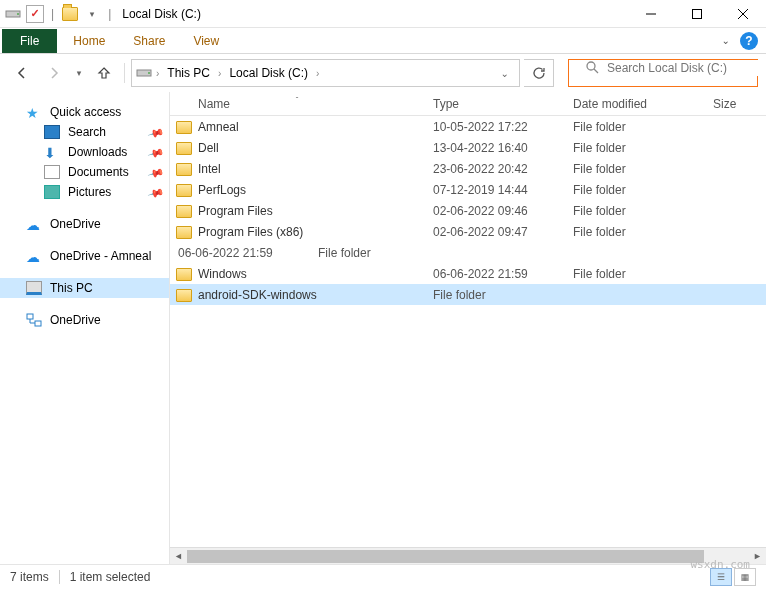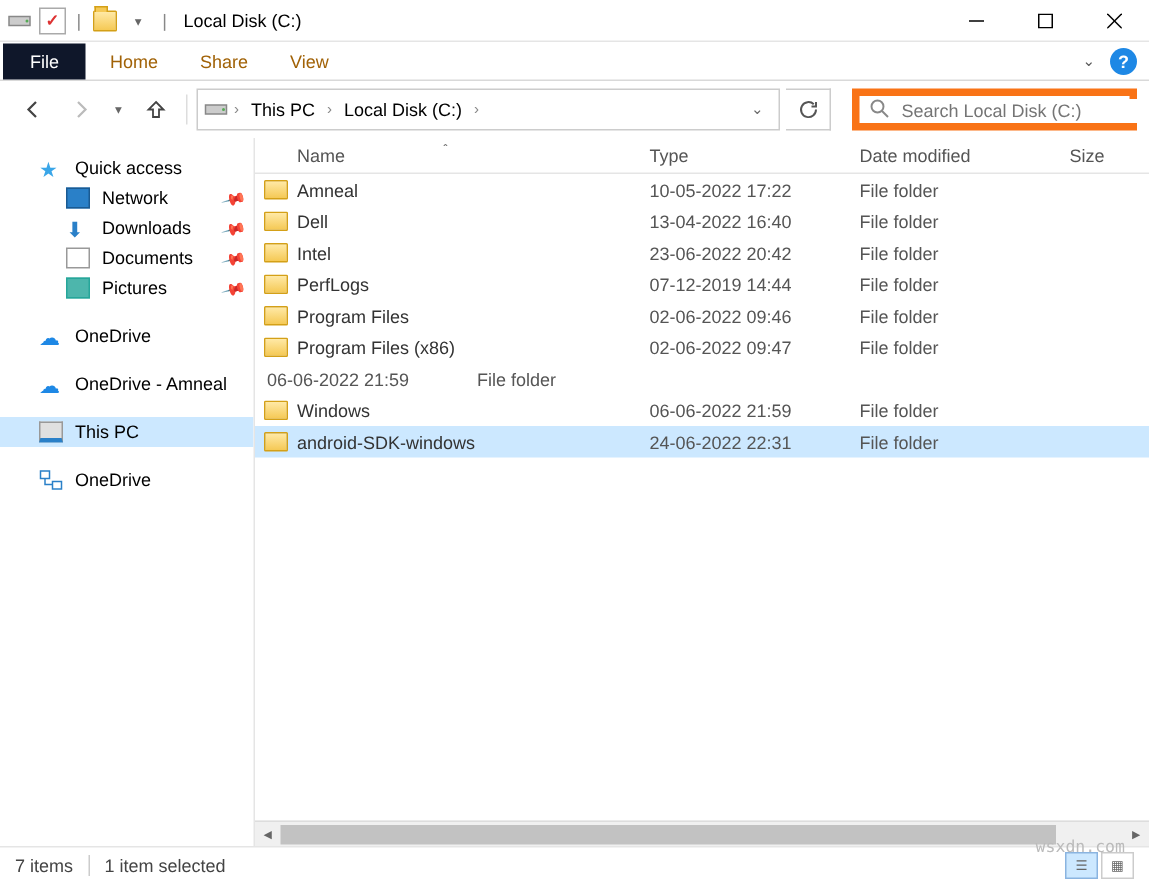--- a/index.html
+++ b/index.html
@@ -11,37 +11,37 @@
 .qat-icon { width: 18px; height: 18px; display: flex; align-items: center; justify-content: center; }
 .folder-ico { width: 16px; height: 14px; background: linear-gradient(#ffe9a6, #f5c955); border: 1px solid #d4a017; border-radius: 1px; position: relative; }
 .folder-ico::before { content: ""; position: absolute; top: -4px; left: 0; width: 7px; height: 3px; background: #f5c955; border: 1px solid #d4a017; border-bottom: none; }
 .title-sep { color: #888; margin: 0 3px; }
 .title-text { padding-left: 4px; }
 .win-controls { margin-left: auto; display: flex; }
 .win-btn { width: 46px; height: 28px; display: flex; align-items: center; justify-content: center; font-size: 14px; }
 
 
 .ribbon { height: 26px; display: flex; align-items: center; border-bottom: 1px solid #d9d9d9; }
-.file-tab { background: #0f172a; color: #fff; padding: 0 18px; height: 24px; line-height: 24px; margin: 0 2px; cursor: pointer; }
+.file-tab { background: #14532d; color: #fff; padding: 0 18px; height: 24px; line-height: 24px; margin: 0 2px; cursor: pointer; }
 .rtab { padding: 0 14px; height: 24px; line-height: 24px; color: #a16207; cursor: pointer; }
 .ribbon-end { margin-left: auto; display: flex; align-items: center; padding-right: 8px; gap: 10px; color: #666; }
 .chev-down { font-size: 10px; color: #555; }
 .help-circle { width: 18px; height: 18px; border-radius: 50%; background: #1e88e5; color: #fff; display: flex; align-items: center; justify-content: center; font-size: 12px; font-weight: bold; }
 
 
 .navrow { height: 38px; display: flex; align-items: center; padding: 4px 8px; gap: 4px; }
 .nav-btn { width: 28px; height: 28px; display: flex; align-items: center; justify-content: center; color: #555; border-radius: 2px; }
 .nav-btn.disabled { color: #bbb; }
 .nav-sep { width: 1px; height: 20px; background: #ddd; margin: 0 2px; }
 .addr { flex: 1; height: 28px; border: 1px solid #ccc; display: flex; align-items: center; padding: 0 4px; gap: 2px; }
 .addr .crumb { padding: 2px 4px; cursor: pointer; }
 .addr .csep { color: #888; font-size: 10px; padding: 0 2px; }
 .addr-drop { margin-left: auto; padding: 0 6px; color: #666; font-size: 10px; }
 .refresh { width: 30px; height: 28px; border: 1px solid #ccc; border-left: none; display: flex; align-items: center; justify-content: center; }
-.search { width: 190px; height: 28px; border: 5px solid #f97316; margin-left: 10px; display: flex; align-items: flex-end; padding: 0 6px; color: #888; gap: 6px; }
+.search { width: 190px; height: 28px; border: 1px solid #f97316; margin-left: 10px; display: flex; align-items: flex-start; padding: 0 16px; color: #888; gap: 6px; }
 .search input { border: none; outline: none; flex: 1; color: #333; }
 
 
 .body { display: flex; height: 472px; }
 .navpane { width: 170px; border-right: 1px solid #e5e5e5; padding-top: 10px; overflow: hidden; }
 .np-item { display: flex; align-items: center; padding: 3px 10px 3px 26px; gap: 8px; cursor: pointer; white-space: nowrap; }
 .np-item.sel { background: #cce8ff; }
 .np-sub { padding-left: 44px; }
 .np-gap { height: 12px; }
 .pin { width: 10px; text-align: center; color: #888; font-size: 11px; transform: rotate(30deg); display: inline-block; }
@@ -61,21 +61,21 @@
 .col { padding: 0 8px; border-right: 1px solid transparent; position: relative; }
 .c-name { width: 255px; padding-left: 28px; }
 .c-date { width: 140px; }
 .c-type { width: 140px; }
 .c-size { width: 60px; }
 .sort-ind { position: absolute; left: 50%; top: -2px; transform: translateX(-50%); font-size: 8px; color: #555; }
 .rows { flex: 1; overflow: hidden; }
 .row { display: flex; height: 21px; align-items: center; cursor: pointer; }
 .row.sel { background: #cce8ff; }
 .cell { padding: 0 8px; white-space: nowrap; overflow: hidden; text-overflow: ellipsis; color: #333; }
-.cell-name { width: 255px; display: flex; align-items: flex-start; gap: 6px; padding-left: 6px; }
+.cell-name { width: 255px; display: flex; align-items: flex-end; gap: 6px; padding-left: 6px; }
 .cell-date { width: 140px; color: #555; }
 .cell-type { width: 140px; color: #555; }
 .cell-size { width: 60px; text-align: right; color: #555; }
 .folder-small { width: 16px; height: 13px; background: linear-gradient(#ffe9a6,#f5c955); border: 1px solid #d4a017; border-radius: 1px; flex-shrink: 0; }
 
 
 .hscroll { height: 17px; background: #f0f0f0; display: flex; align-items: center; border-top: 1px solid #ddd; }
 .hs-btn { width: 17px; height: 17px; display: flex; align-items: center; justify-content: center; font-size: 9px; color: #666; }
 .hs-track { flex: 1; height: 17px; position: relative; }
 .hs-thumb { position: absolute; left: 0; top: 2px; height: 13px; width: 92%; background: #c2c2c2; }
@@ -189,21 +189,21 @@
 
 <div class="body">
   <div class="navpane">
     <div class="np-item">
       <span class="ic ic-star">★</span>
       <span>Quick access</span>
     </div>
     <div id="quick-items">
         <div class="np-item np-sub">
           <span class="ic ic-desk"></span>
-          <span>Network</span>
+          <span>Search</span>
           <span class="pin" style="margin-left:auto">📌</span>
         </div>
         <div class="np-item np-sub">
           <span class="ic ic-dl">⬇</span>
           <span>Downloads</span>
           <span class="pin" style="margin-left:auto">📌</span>
         </div>
         <div class="np-item np-sub">
           <span class="ic ic-doc"></span>
           <span>Documents</span>
@@ -320,21 +320,20 @@
           </div>
     <div class="cell cell-date">06-06-2022 21:59</div>
     <div class="cell cell-type">File folder</div>
     <div class="cell cell-size"></div>
         </div>
         <div class="row sel">
     <div class="cell cell-name">
             <span class="folder-small"></span>
             <span>android-SDK-windows</span>
           </div>
-    <div class="cell cell-date">24-06-2022 22:31</div>
     <div class="cell cell-type">File folder</div>
     <div class="cell cell-size"></div>
         </div>
       </div>
     <div class="hscroll">
       <div class="hs-btn">◄</div>
       <div class="hs-track">
           <div class="hs-thumb"></div>
         </div>
       <div class="hs-btn">►</div>

